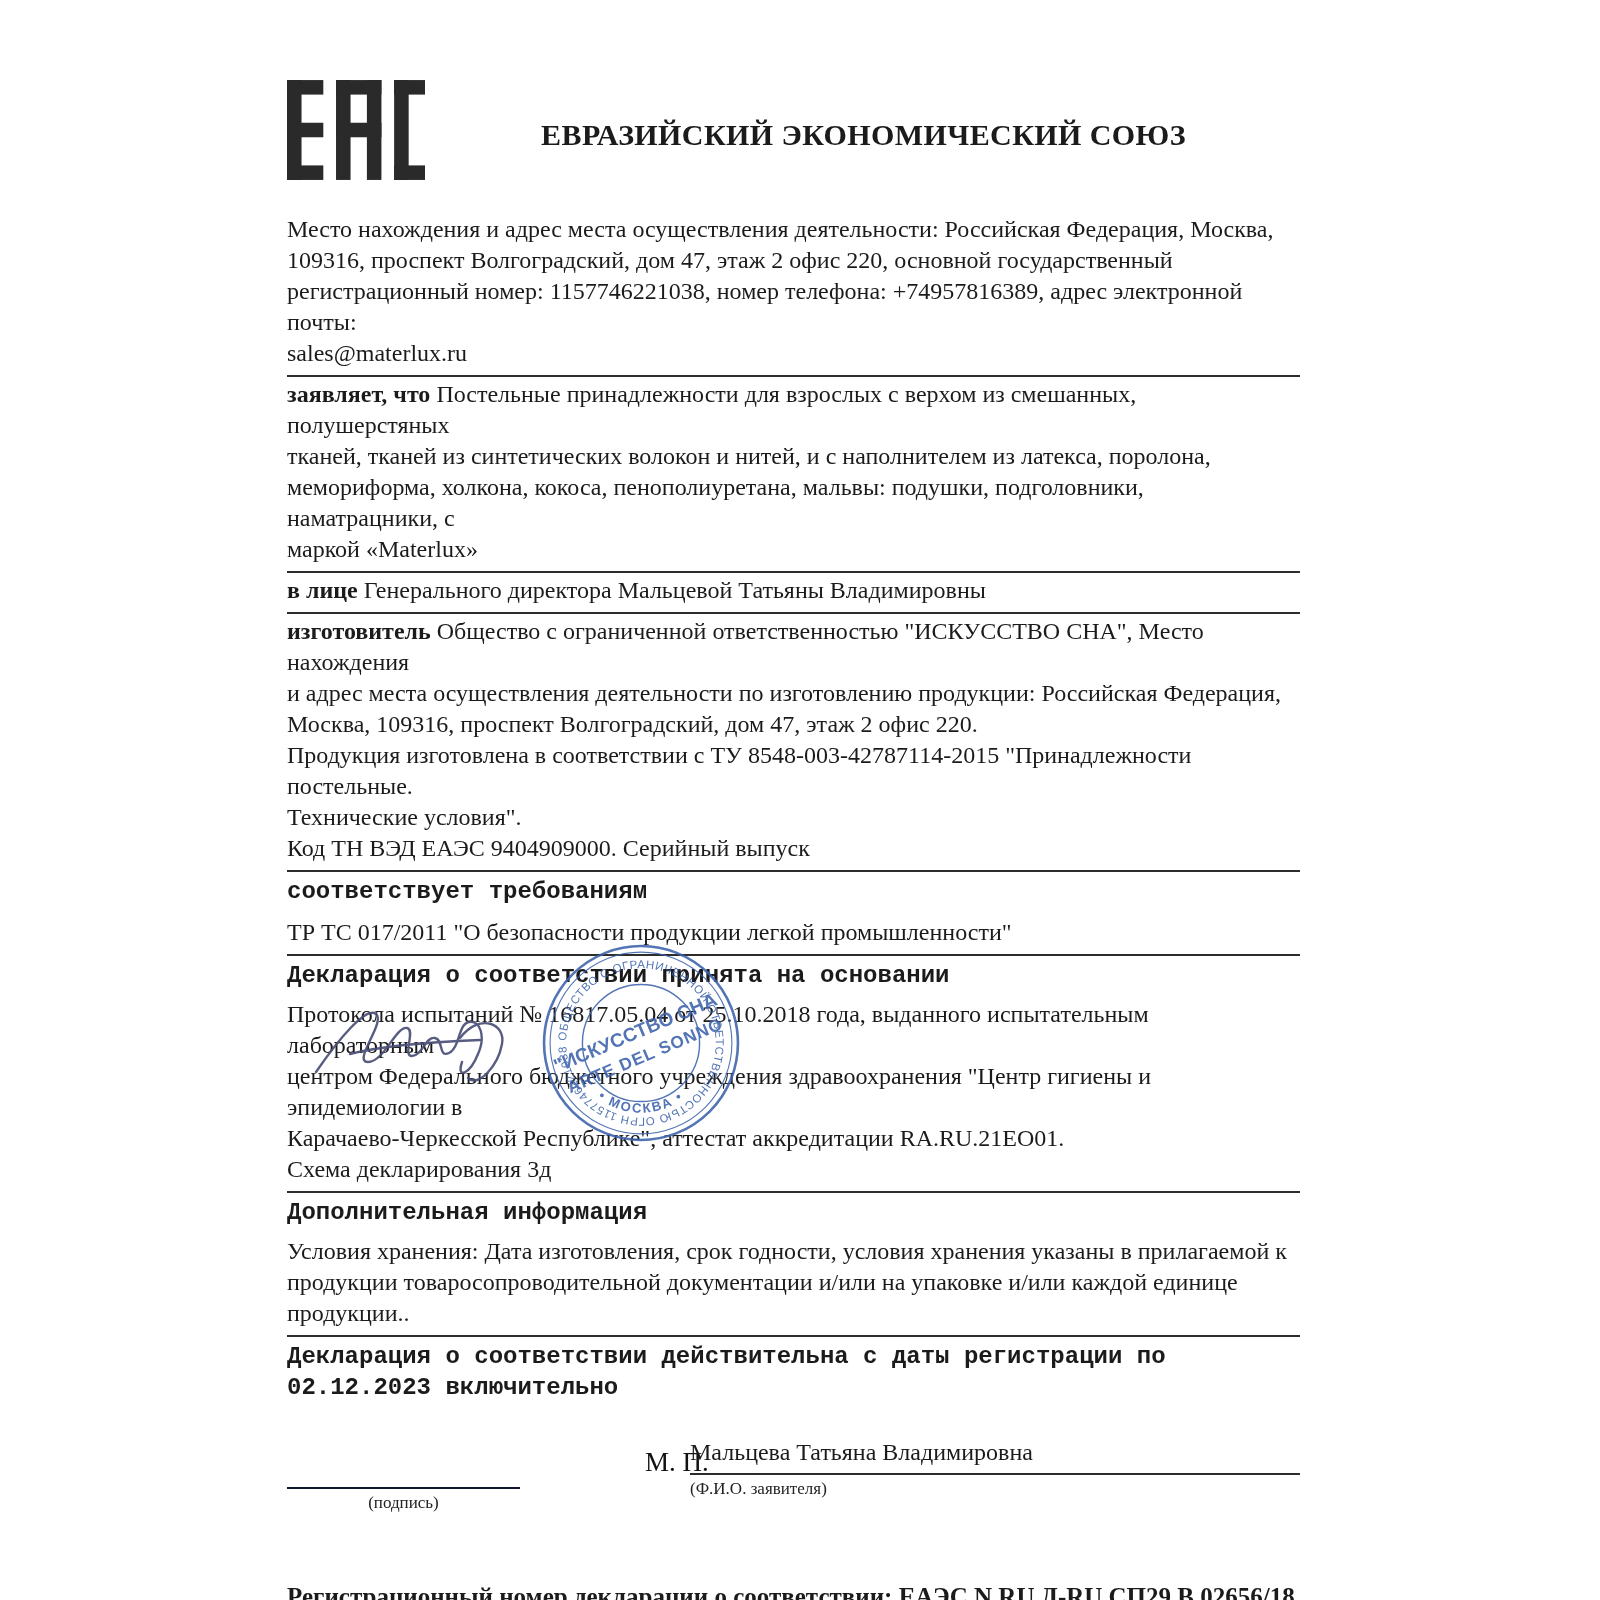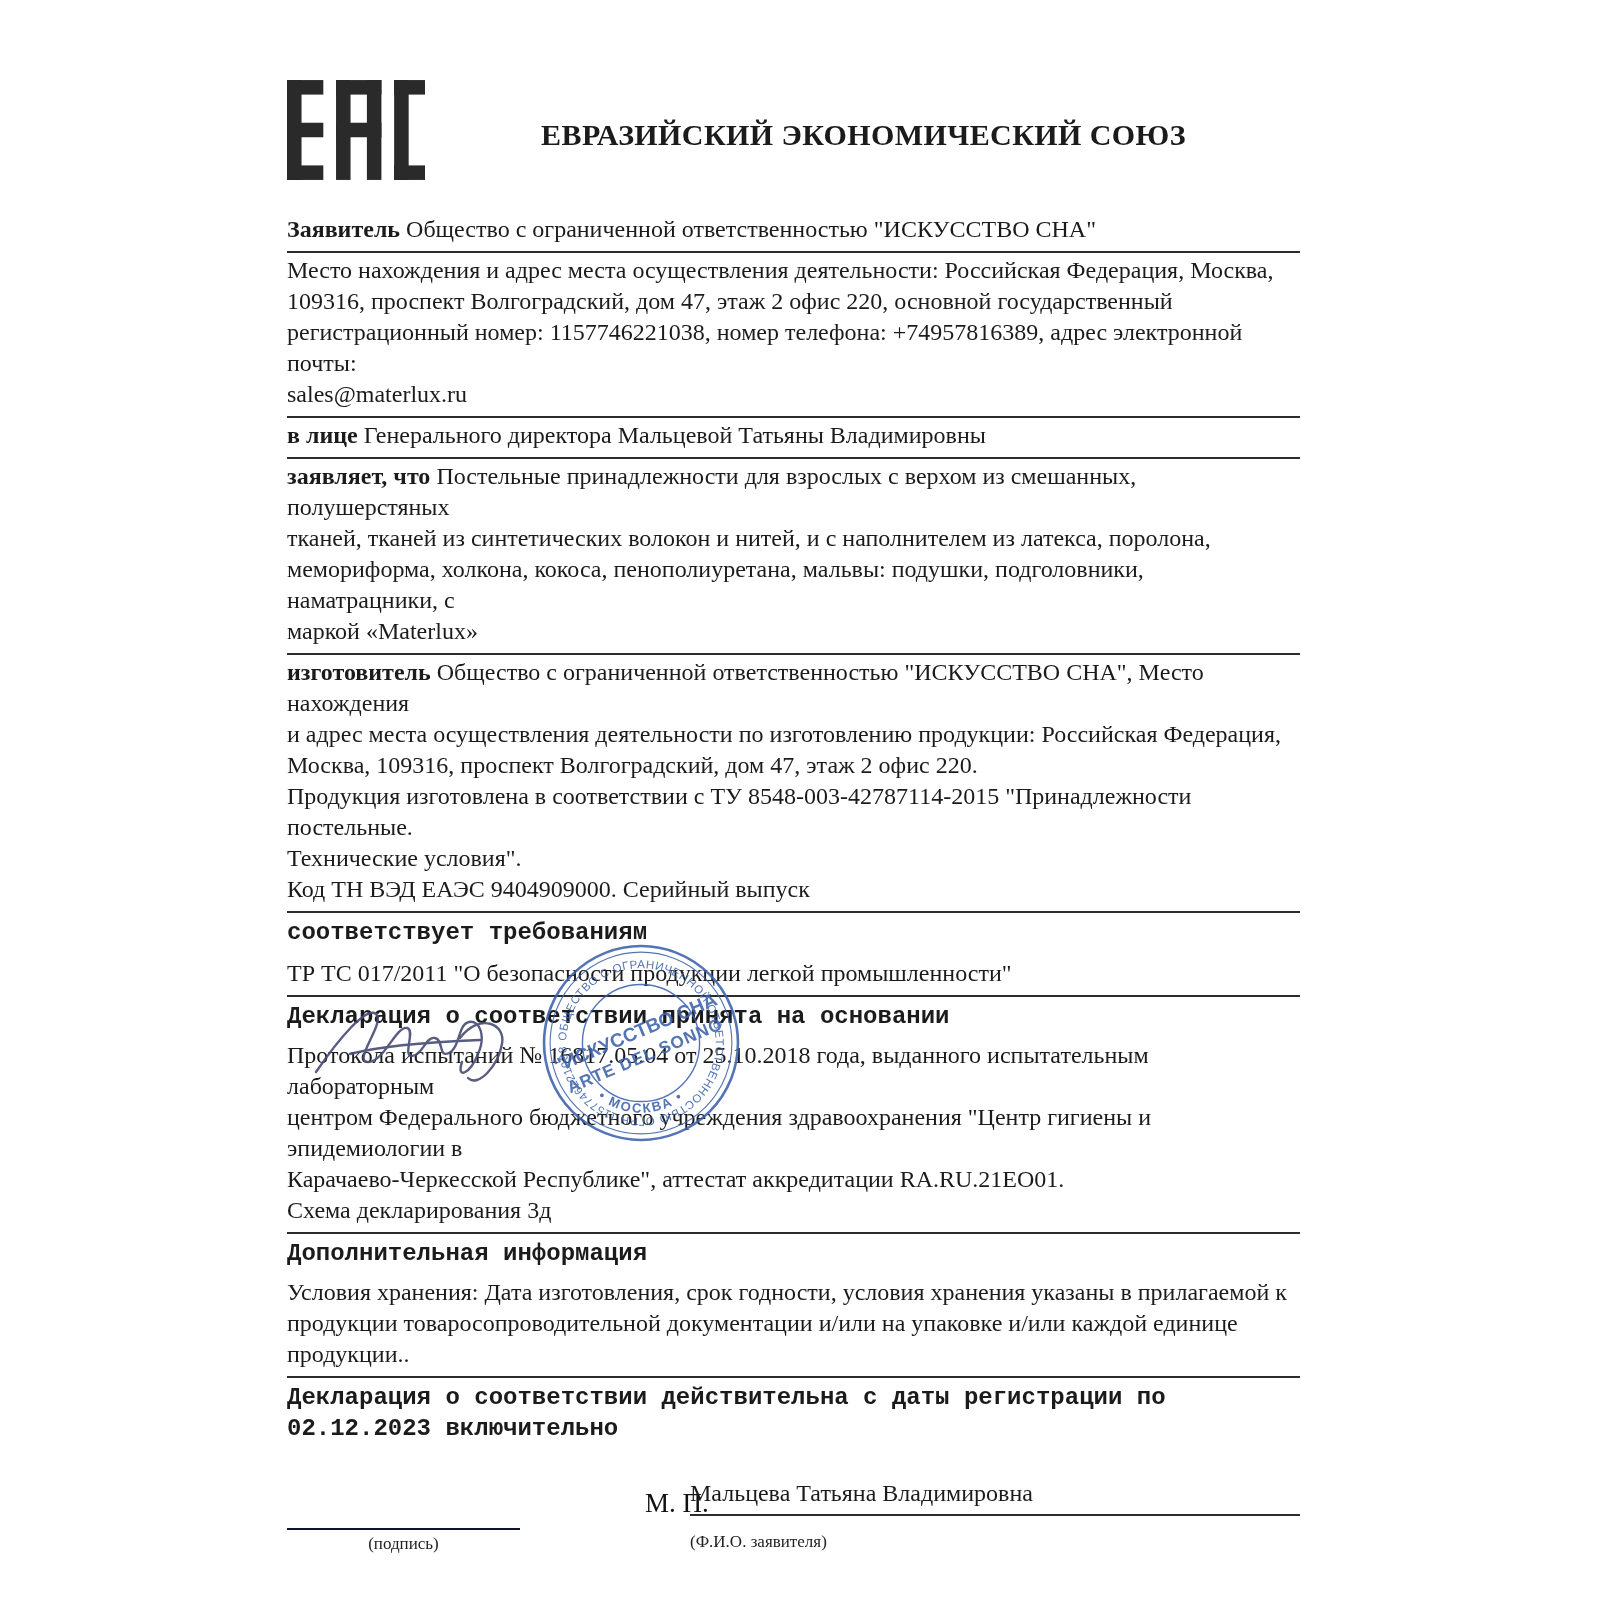--- a/index.html
+++ b/index.html
@@ -14,21 +14,21 @@
   .sec.nopad{padding-top:4px;}
   .plain{padding:4px 0 6px;font-family:Liberation Mono, monospace;}
   b.lbl{font-weight:bold;}
   .pre{white-space:pre-line;}
   .boldrow{font-weight:bold;}
   .sigrow{position:relative;height:120px;margin-top:4px;}
   .sig-left{position:absolute;left:0;top:74px;width:233px;border-top:2px solid #0f172a;
             text-align:center;font-size:17px;line-height:22px;padding-top:3px;color:#222;}
   .sig-right{position:absolute;left:403px;top:0;width:610px;}
   .sig-right .nm{font-size:24px;padding:24px 0 5px;border-bottom:2px solid #2c2c2c;}
-  .sig-right .cap{font-size:17px;line-height:22px;padding-top:15px;color:#222;}
+  .sig-right .cap{font-size:17px;line-height:22px;padding-top:3px;color:#222;}
   .mp{position:absolute;left:358px;top:34px;font-size:27px;color:#111;text-align:center;}
   .reg{font-weight:bold;font-size:25px;margin-top:48px;}
   .stamp{position:absolute;left:540px;top:942px;z-index:5;opacity:.88;}
   .signature{position:absolute;left:310px;top:996px;z-index:4;}
 </style>
 </head>
 <body>
 
 <div class="page">
 
@@ -50,43 +50,39 @@
             <rect x="118" y="0" width="34" height="16"></rect>
             <rect x="118" y="94" width="34" height="16"></rect>
           </g>
         </svg>
       </div>
       <div class="titles">
         <div>ЕВРАЗИЙСКИЙ ЭКОНОМИЧЕСКИЙ СОЮЗ</div>
       </div>
     </div>
 
-    <div class="sec">
-      <b class="lbl">Заявитель</b>
-      <span>Общество с ограниченной ответственностью "ИСКУССТВО СНА"</span>
-    </div>
 
     <div class="sec">
       <span class="pre">Место нахождения и адрес места осуществления деятельности: Российская Федерация, Москва,
 109316, проспект Волгоградский, дом 47, этаж 2 офис 220, основной государственный
 регистрационный номер: 1157746221038, номер телефона: +74957816389, адрес электронной почты:
 sales@materlux.ru</span>
     </div>
 
     <div class="sec">
-      <b class="lbl">в лице</b>
-      <span>Генерального директора Мальцевой Татьяны Владимировны</span>
-    </div>
-
-    <div class="sec">
       <b class="lbl">заявляет, что</b>
       <span class="pre">Постельные принадлежности для взрослых с верхом из смешанных, полушерстяных
 тканей, тканей из синтетических волокон и нитей, и с наполнителем из латекса, поролона,
 мемориформа, холкона, кокоса, пенополиуретана, мальвы: подушки, подголовники, наматрацники, с
 маркой «Materlux»</span>
+    </div>
+
+    <div class="sec">
+      <b class="lbl">в лице</b>
+      <span>Генерального директора Мальцевой Татьяны Владимировны</span>
     </div>
 
     <div class="sec">
       <b class="lbl">изготовитель</b>
       <span class="pre">Общество с ограниченной ответственностью "ИСКУССТВО СНА", Место нахождения
 и адрес места осуществления деятельности по изготовлению продукции: Российская Федерация,
 Москва, 109316, проспект Волгоградский, дом 47, этаж 2 офис 220.
 Продукция изготовлена в соответствии с ТУ 8548-003-42787114-2015 "Принадлежности постельные.
 Технические условия".
 Код ТН ВЭД ЕАЭС 9404909000. Серийный выпуск</span>

